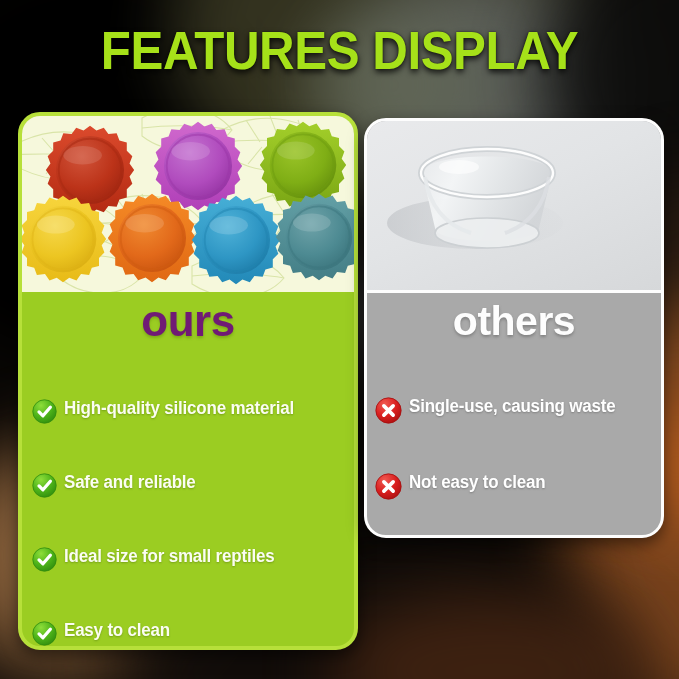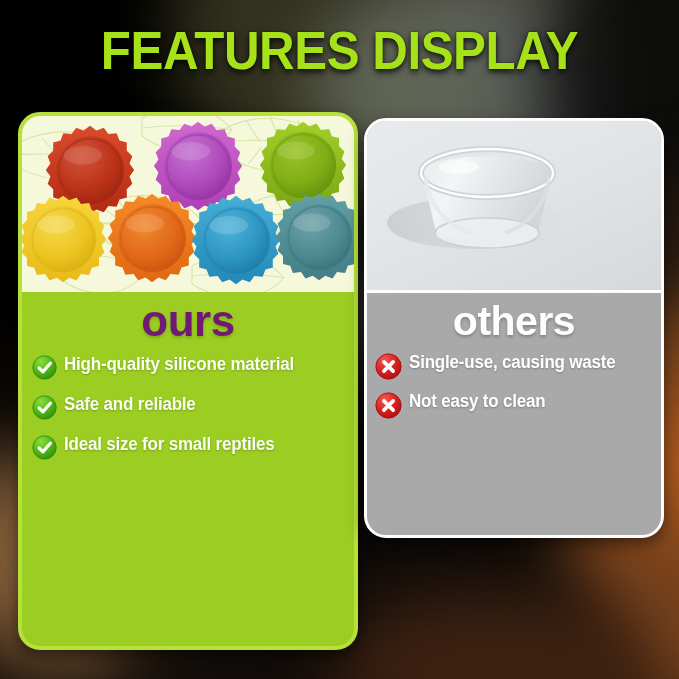--- a/index.html
+++ b/index.html
@@ -63,21 +63,21 @@
 
   #ours-head{
     height:58px;
     display:flex;align-items:center;justify-content:center;
     color:#701a75;
     font-size:44px;font-weight:bold;line-height:44px;
     letter-spacing:-0.5px;
     text-shadow:0 2px 3px rgba(70,110,0,.35);
   }
   .bullets{padding:4px 10px 0 10px;}
-  .bullet{display:flex;align-items:flex-start;margin-bottom:10px;}
+  .bullet{display:flex;align-items:flex-start;margin-bottom:10px;margin-top:44px;}
   .bullet .bico{flex:0 0 auto;margin-right:7px;margin-top:1px;}
   .bullet .btxt{
     color:#fbfdf2;font-size:17.5px;line-height:21px;font-weight:bold;
     text-shadow:0 1px 2px rgba(60,95,0,.4);
     transform:scaleX(.97);transform-origin:left center;
     letter-spacing:-0.2px;
   }
 
   
   #panel-others{
@@ -329,20 +329,29 @@
     <div class="bullet">
       <span class="bico">
         <svg width="25" height="25" viewBox="0 0 32 32">
           <circle cx="16" cy="16" r="15" fill="url(#ckg1)" stroke="#2f8a0e" stroke-width="1"></circle>
           <path d="M9 16.5 L14 21.5 L23.5 10.5" fill="none" stroke="#fff" stroke-width="4.2" stroke-linecap="round" stroke-linejoin="round"></path>
         </svg>
       </span>
       <span class="btxt">Ideal size for small reptiles</span>
     </div>
 
+    <div class="bullet">
+      <span class="bico">
+        <svg width="25" height="25" viewBox="0 0 32 32">
+          <circle cx="16" cy="16" r="15" fill="url(#ckg1)" stroke="#2f8a0e" stroke-width="1"></circle>
+          <path d="M9 16.5 L14 21.5 L23.5 10.5" fill="none" stroke="#fff" stroke-width="4.2" stroke-linecap="round" stroke-linejoin="round"></path>
+        </svg>
+      </span>
+      <span class="btxt">Easy to clean</span>
+    </div>
 
 
 
   </div>
 </div>
 
 <div class="panel" id="panel-others">
 
   <div id="others-photo">
     <svg width="294" height="166" viewBox="0 0 294 166">

